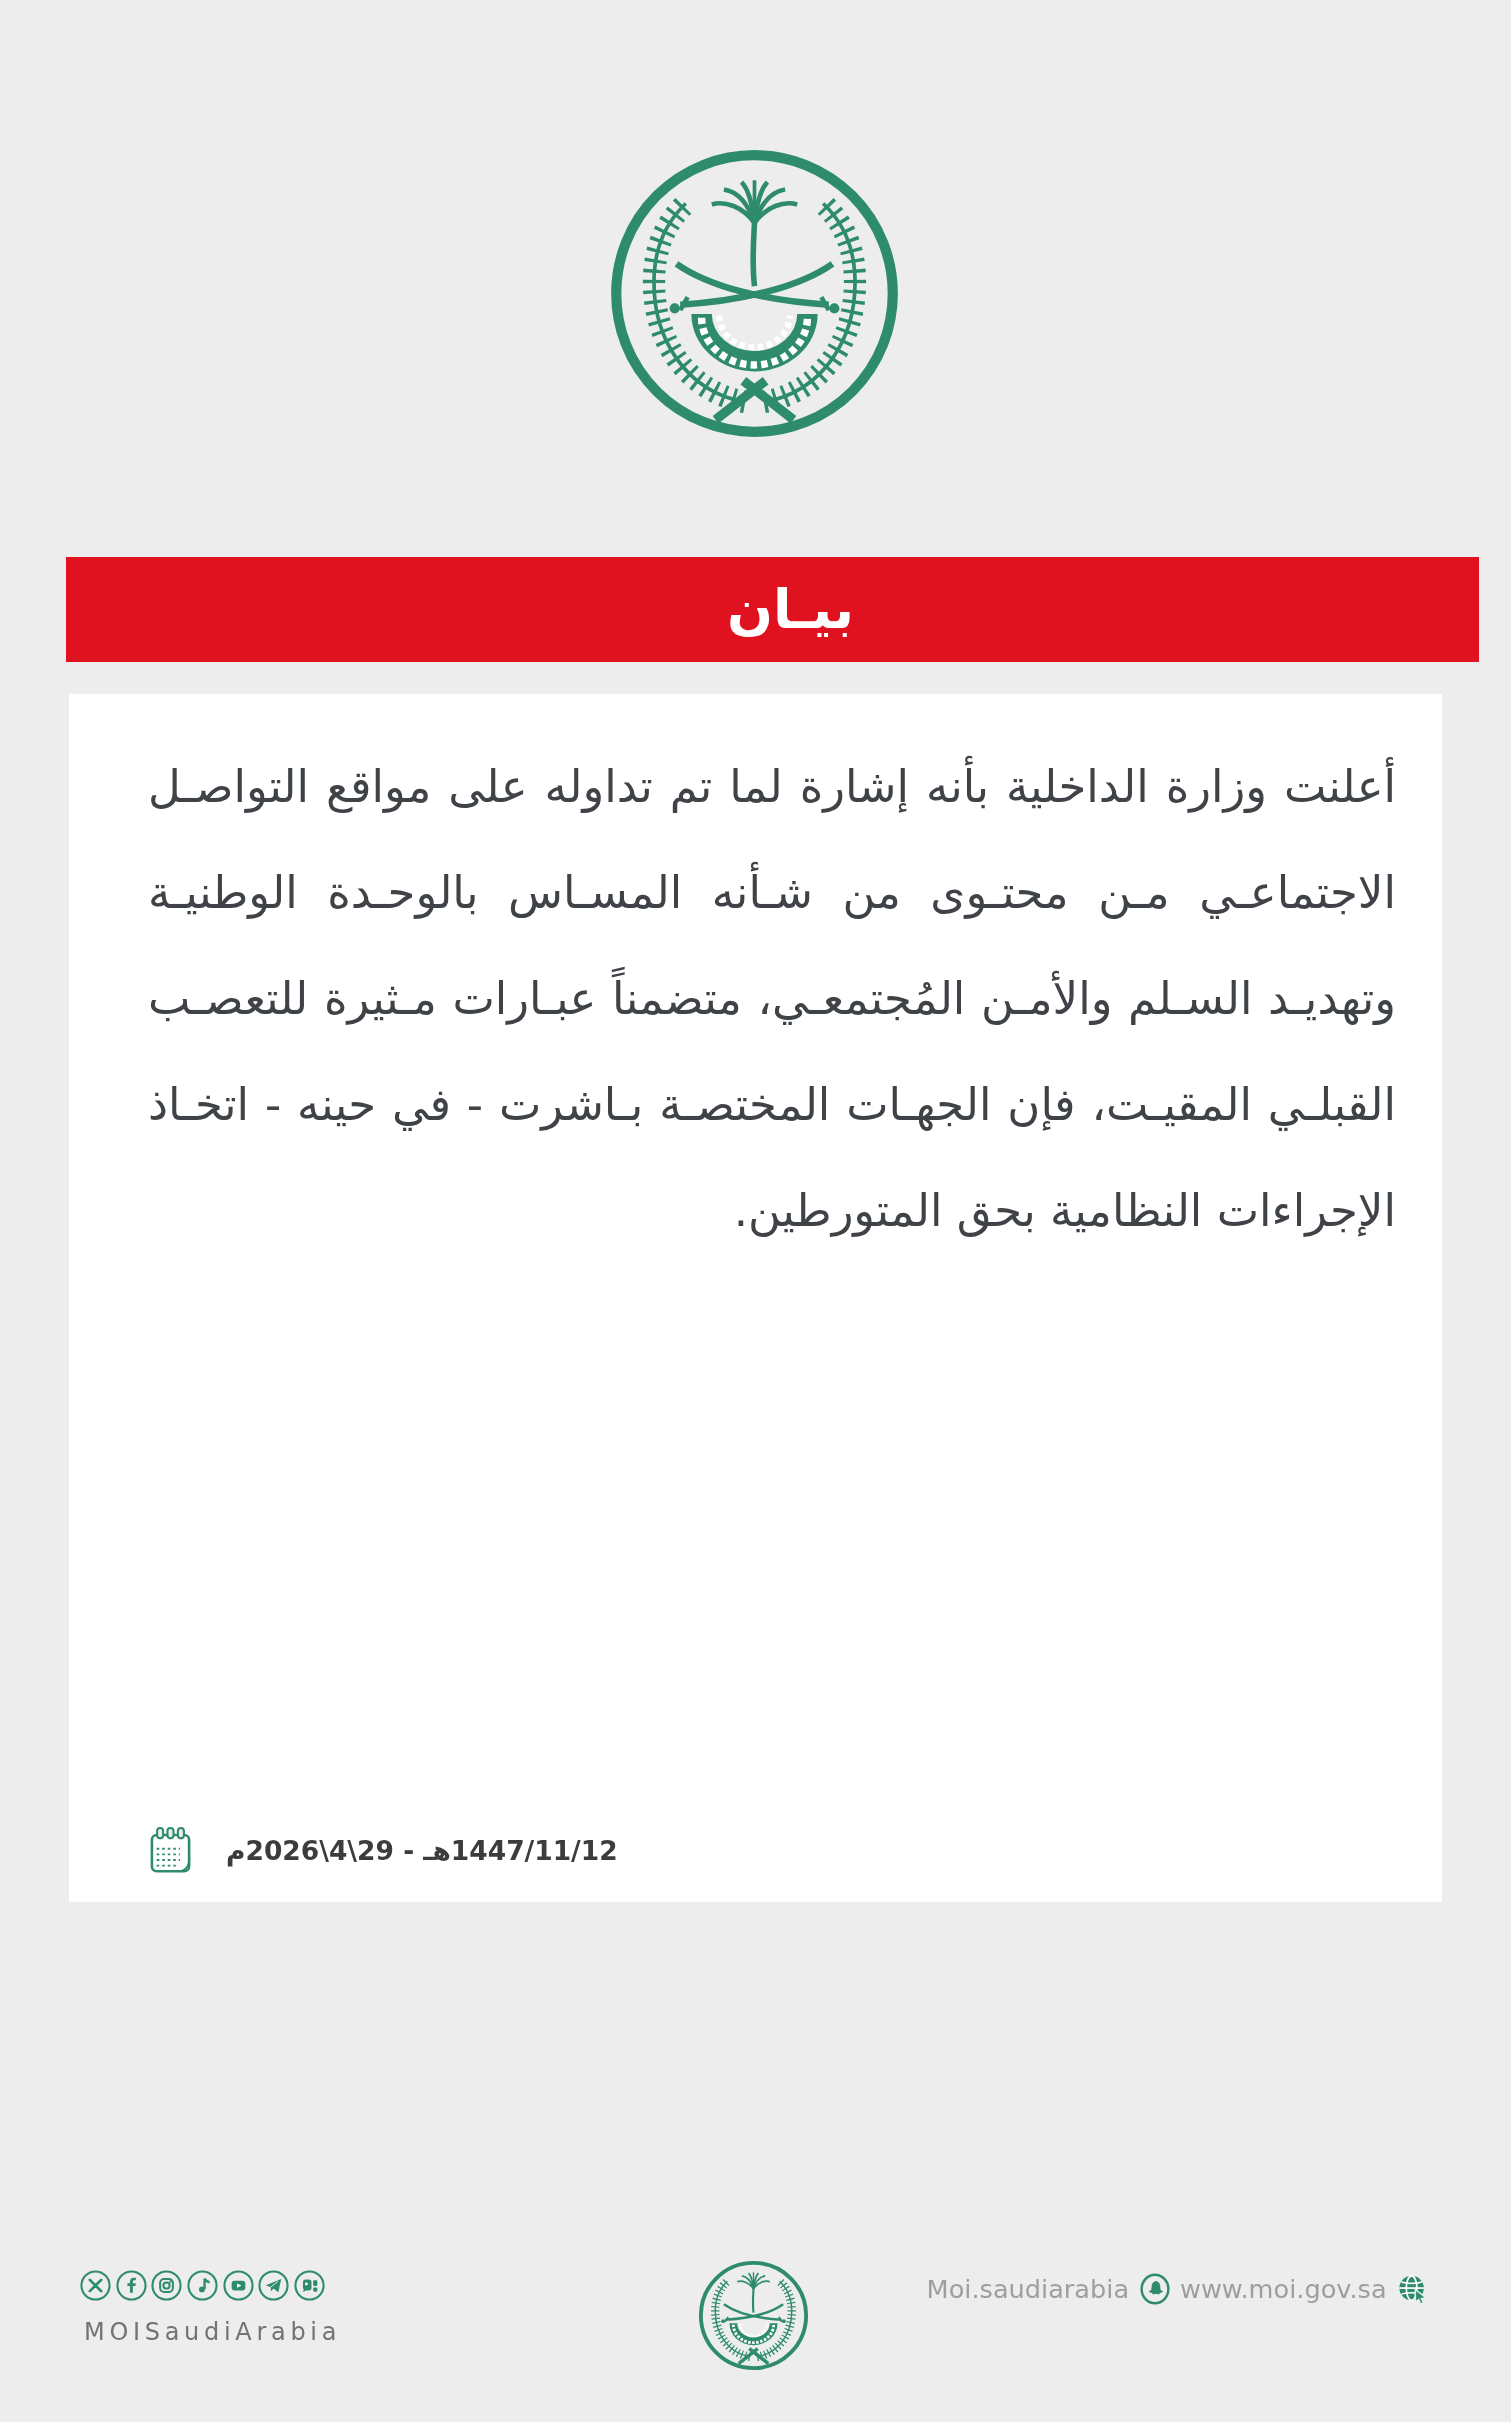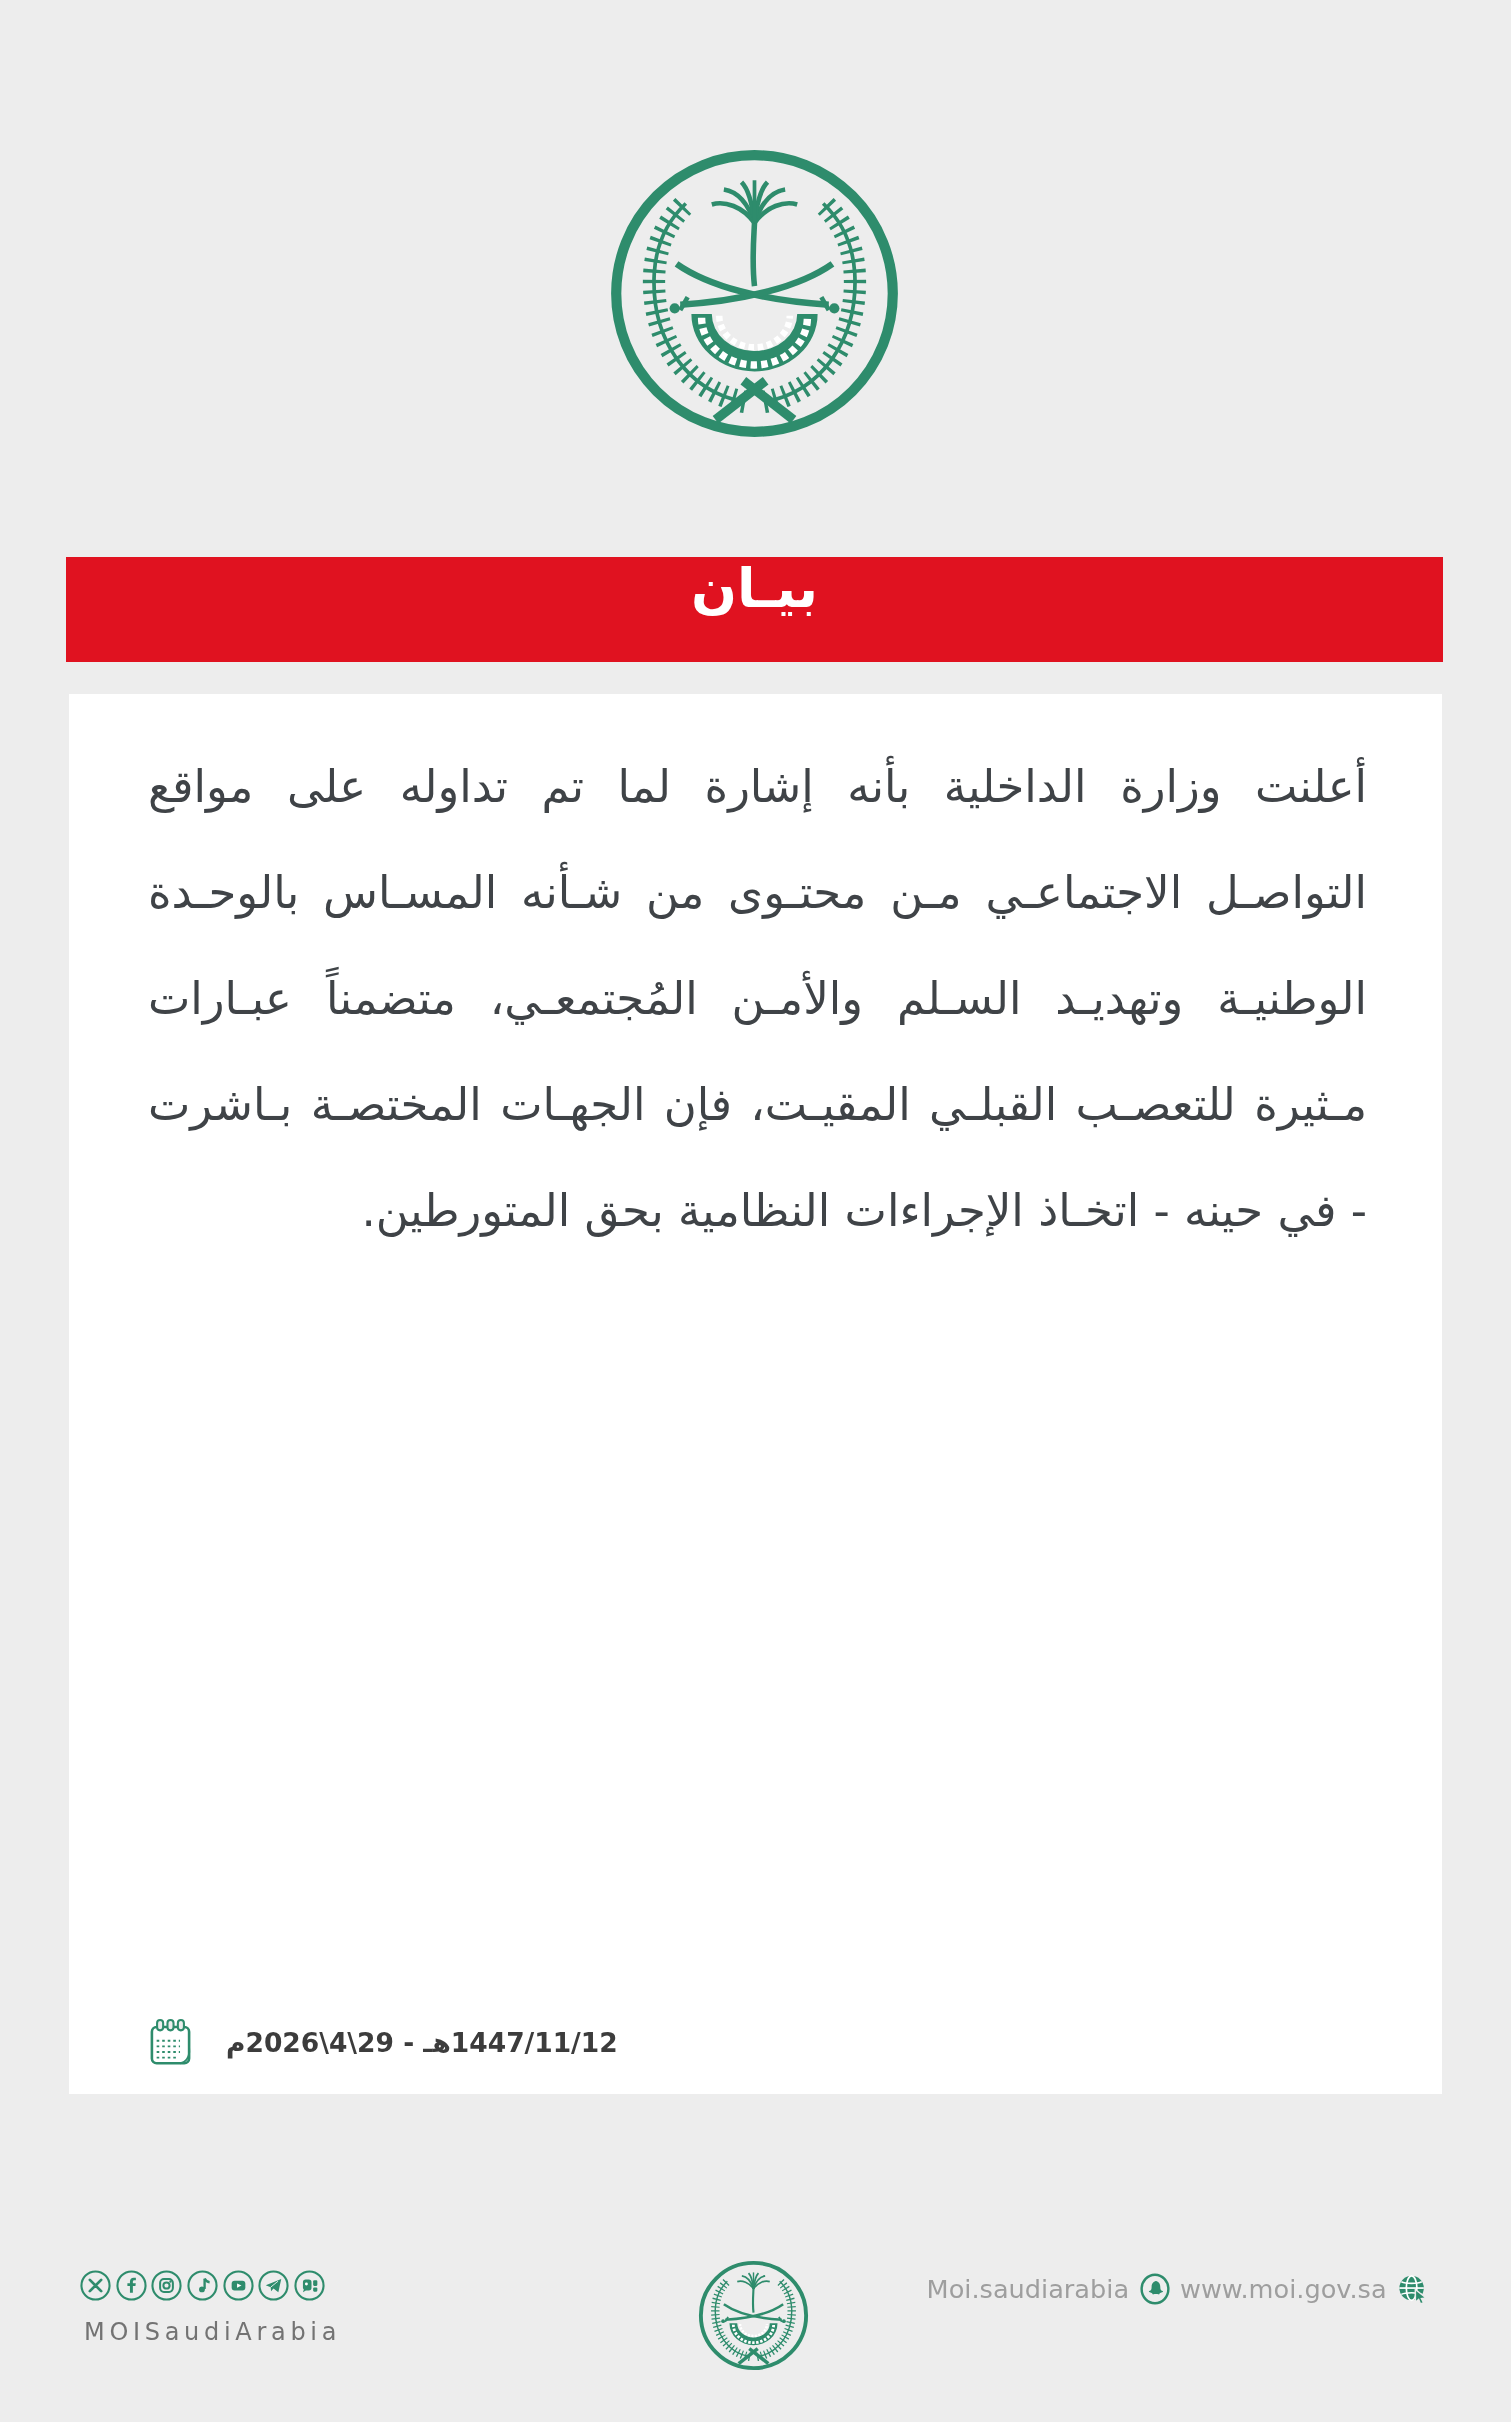--- a/index.html
+++ b/index.html
@@ -6,27 +6,27 @@
   body{
     width:1511px;height:2423px;position:relative;overflow:hidden;
     background:#ededed;font-family:"DejaVu Sans",sans-serif;
   }
   .abs{position:absolute}
   
   .top-emblem{left:606px;top:145px;width:297px;height:297px}
   
   .banner{
     left:66px;top:557px;width:1377px;height:105px;background:#e01220;
-    display:flex;align-items:flex-start;justify-content:center;
+    display:flex;align-items:center;justify-content:center;padding-left:36px;
   }
   .banner .banner-title{color:#ffffff;font-size:54px;font-weight:bold;letter-spacing:0.9px}
   
   .card{
-    left:69px;top:694px;width:1373px;height:1400px;background:#ffffff;
-    box-sizing:border-box;padding:40px 75px 0 79px;
+    left:69px;top:694px;width:1373px;height:1208px;background:#ffffff;
+    box-sizing:border-box;padding:40px 46px 0 79px;
   }
   .card p{
     direction:rtl;unicode-bidi:plaintext;
     text-align:justify;text-align-last:right;
     font-size:45px;line-height:106px;color:#3f4347;margin:0;font-weight:500;
   }
   .card p + p{margin-top:83px}
   .date-row{position:absolute;left:79px;bottom:26.5px;display:flex;align-items:center;gap:33px}
   .date-row .date{font-size:26.5px;font-weight:600;color:#3c3c3c;direction:rtl}
   

